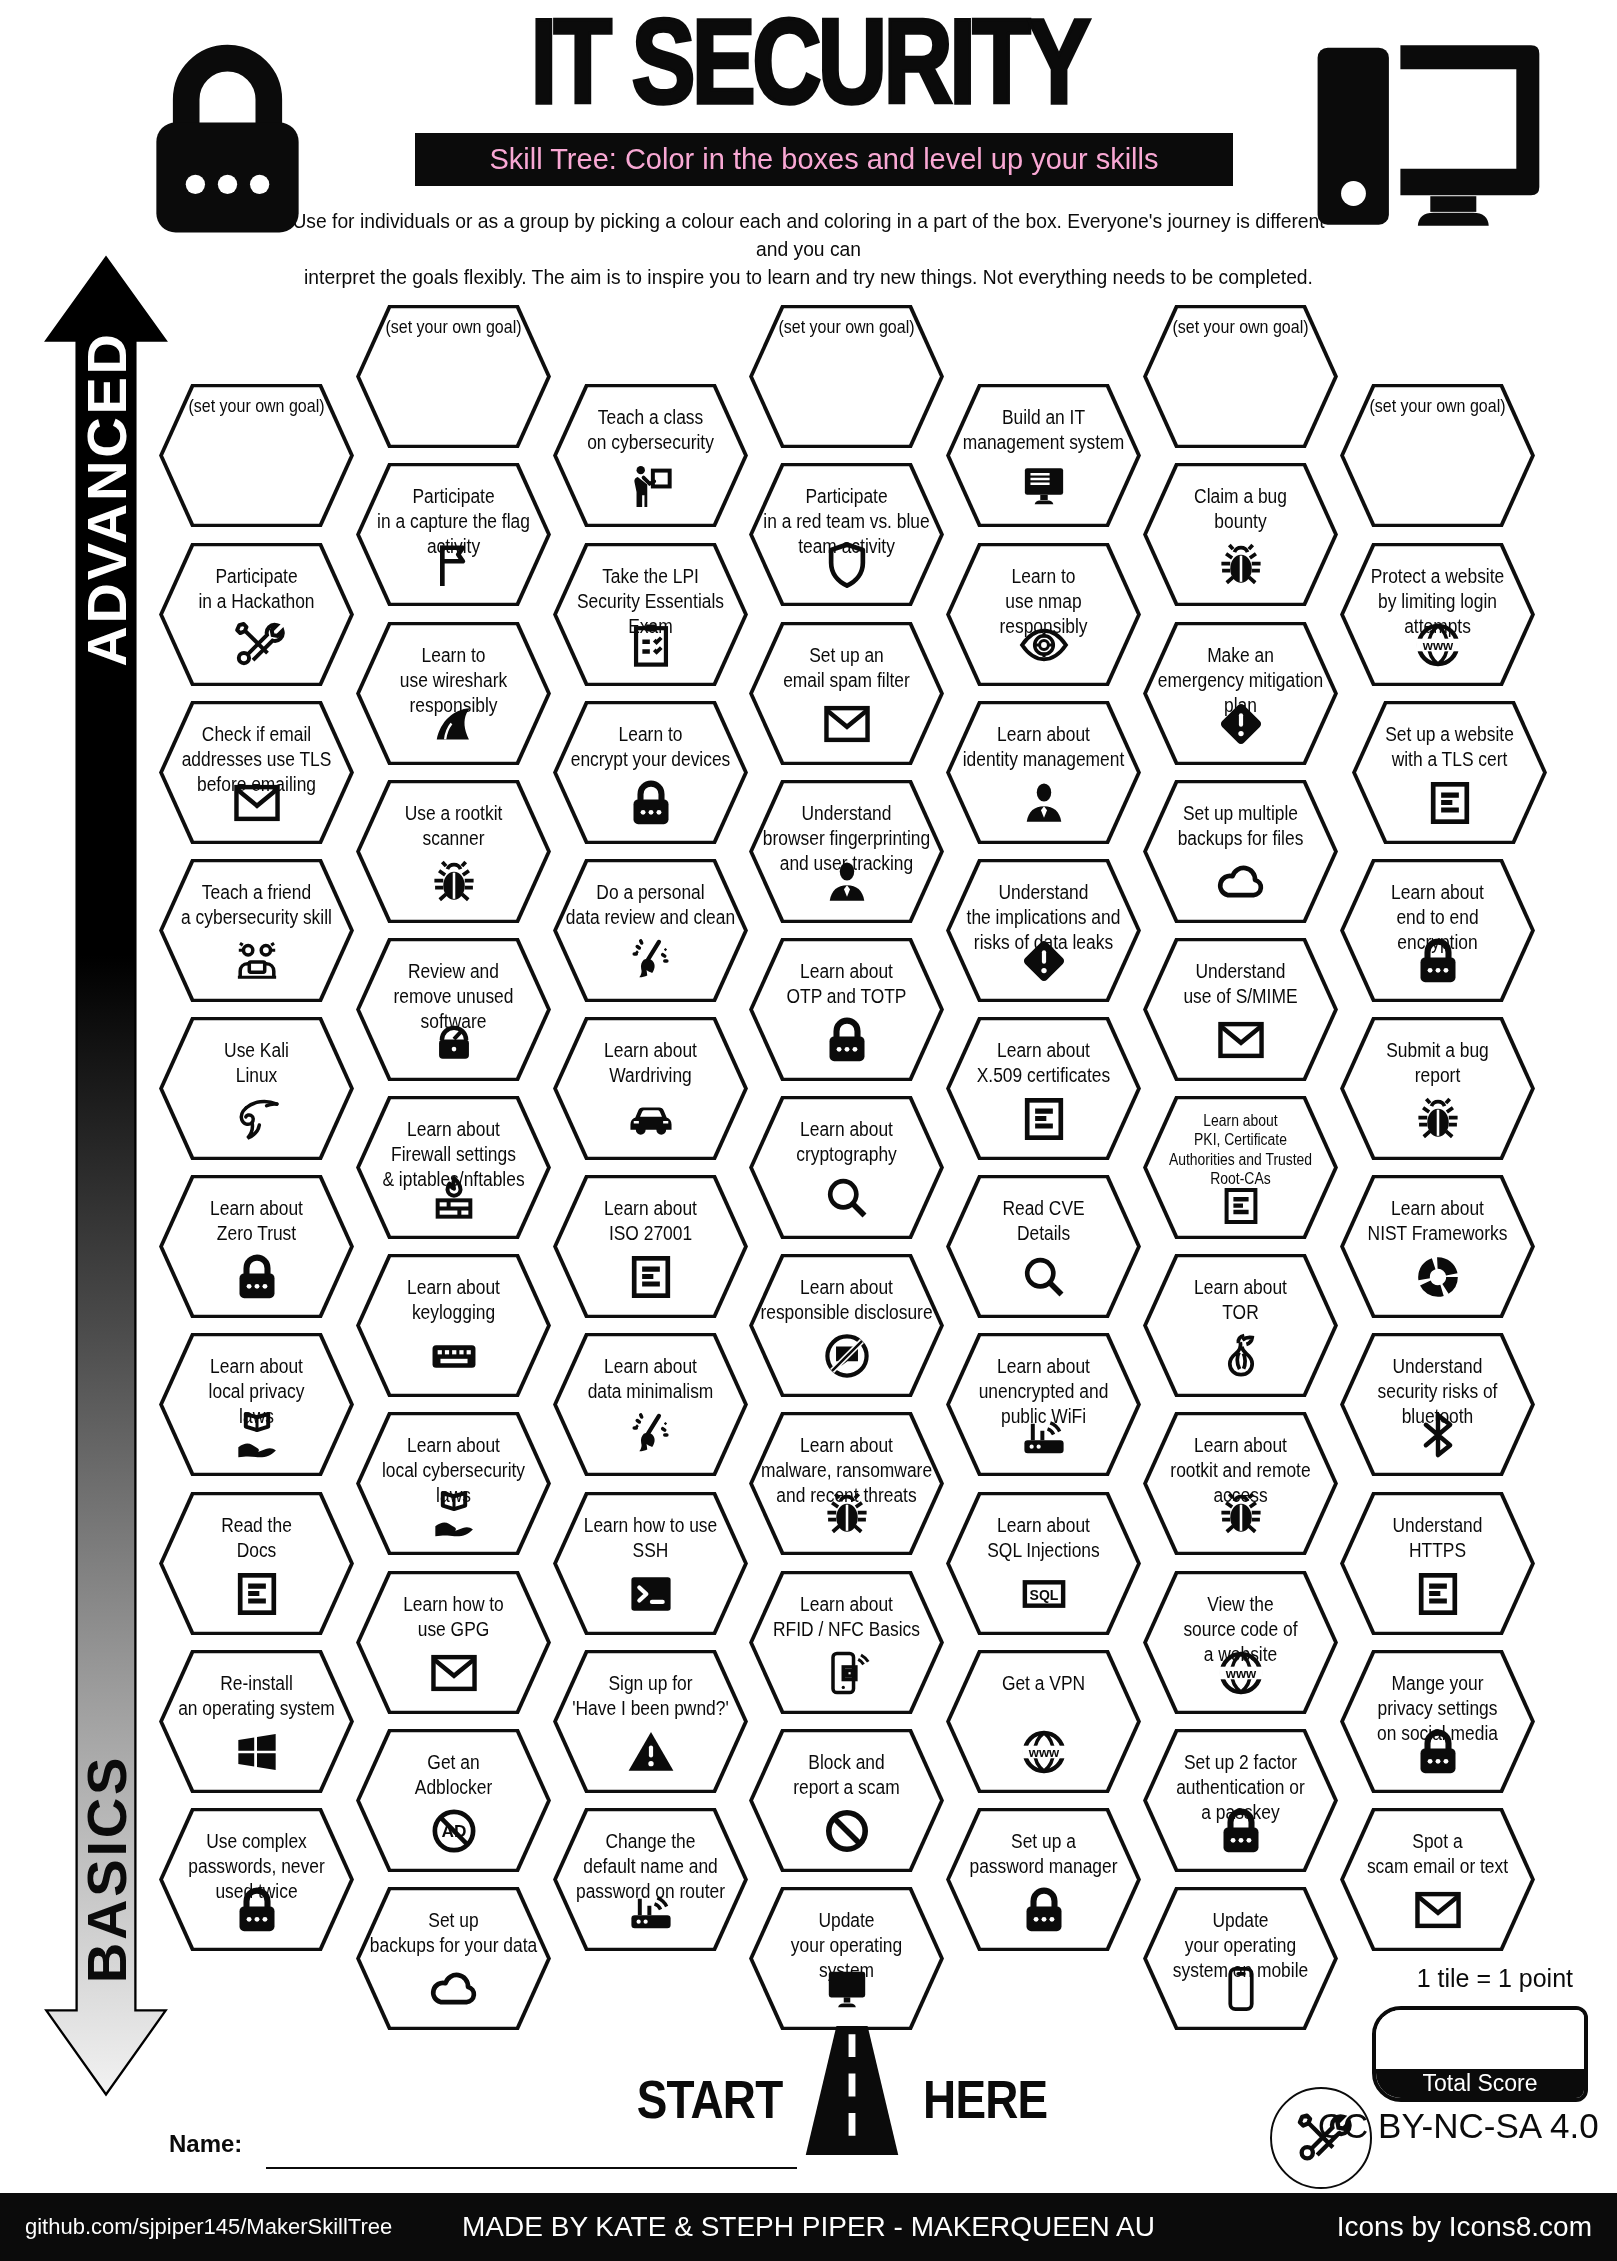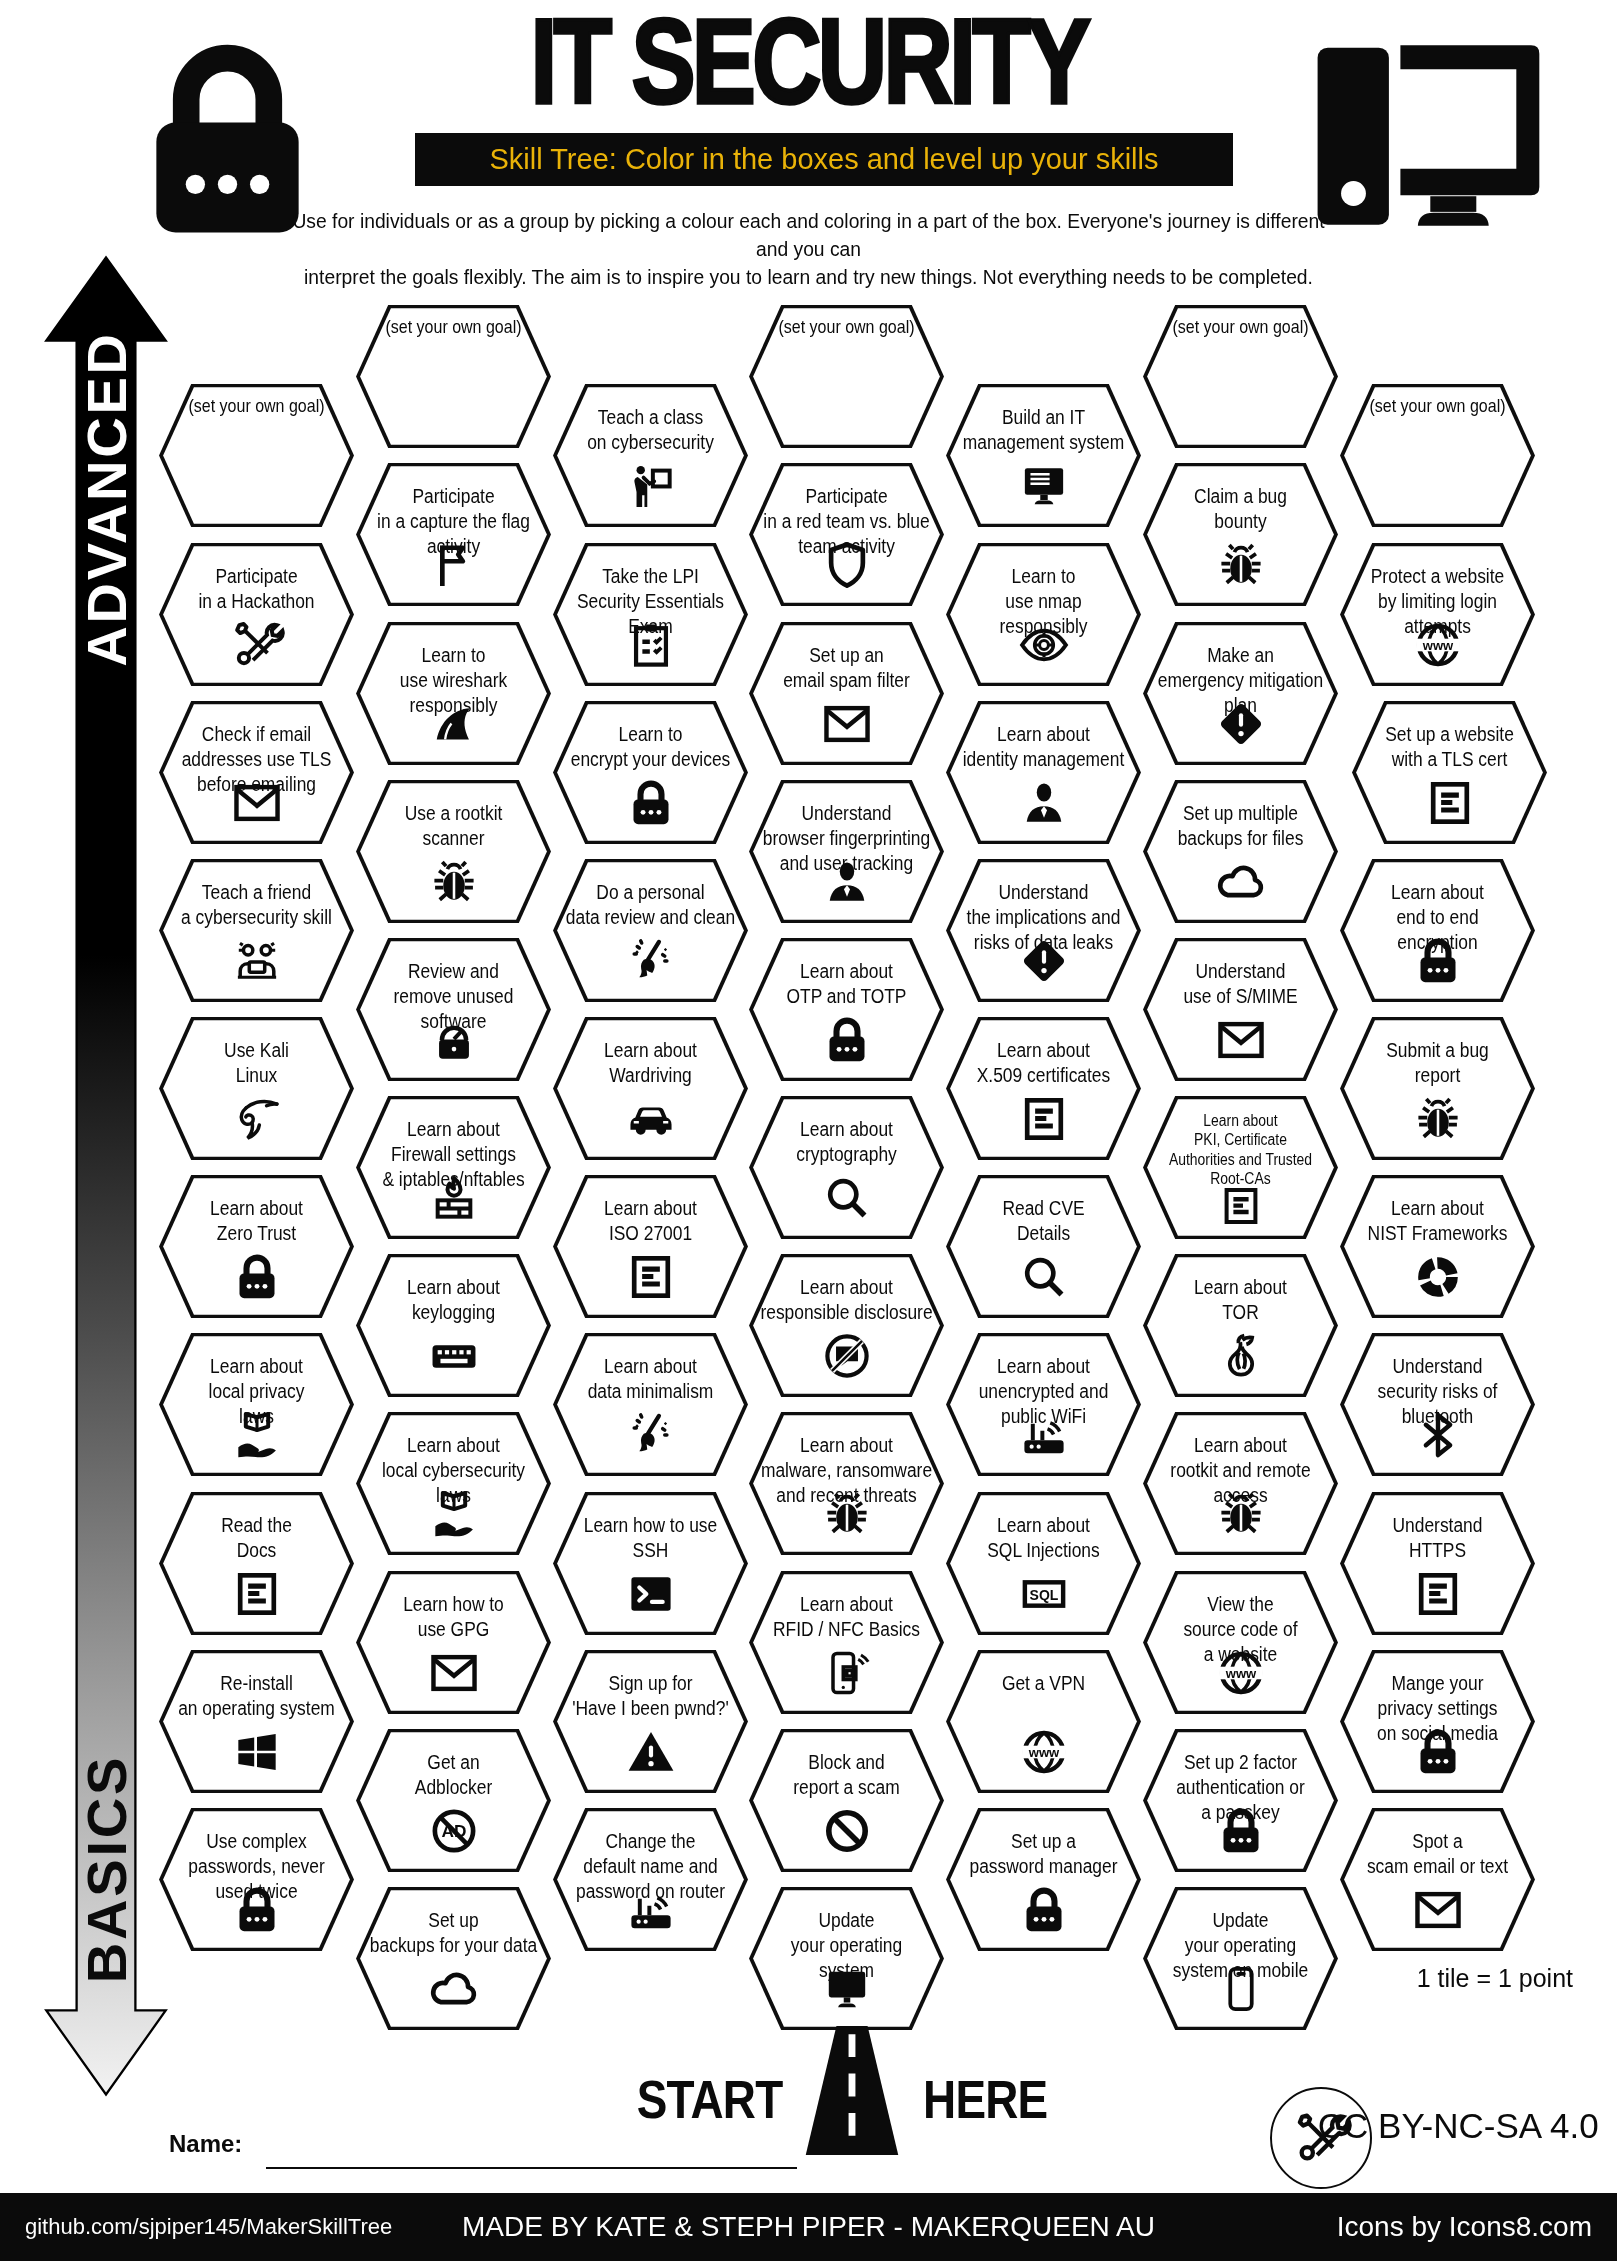--- a/index.html
+++ b/index.html
@@ -4,21 +4,21 @@
 <style>
   html,body{margin:0;padding:0;background:#fff;}
   .page{position:relative;width:1617px;height:2261px;background:#fff;overflow:hidden;
         font-family:"Liberation Sans",sans-serif;color:#0b0b0b;}
   .abs{position:absolute;}
 
   
   #title{left:50%;top:0.9px;transform:translateX(-50%) scaleX(.8);transform-origin:center top;
          font-size:120px;font-weight:bold;letter-spacing:-4.6px;line-height:1;white-space:nowrap;
          -webkit-text-stroke:3.7px #0b0b0b;}
-  #subtitle-bar{left:415px;top:133px;width:818px;height:53px;background:#0b0b0b;color:#eab308;
+  #subtitle-bar{left:415px;top:133px;width:818px;height:53px;background:#0b0b0b;color:#f9a8d4;
          display:flex;align-items:center;justify-content:center;font-size:29px;white-space:nowrap;}
   #description{left:50%;top:208px;transform:translateX(-50%);width:1035px;text-align:center;
          font-size:19.3px;line-height:1.45;white-space:pre-line;}
 
   
   #axis-arrow{left:44px;top:254px;}
   .axis-word{font-weight:bold;white-space:nowrap;}
   #advanced-label{left:106px;top:499px;transform:translate(-50%,-50%) rotate(-90deg);
          color:#fff;font-size:56px;letter-spacing:2.8px;}
   #basics-label{left:106px;top:1869px;transform:translate(-50%,-50%) rotate(-90deg);
@@ -995,20 +995,24 @@
     <svg viewBox="0 0 262 298" width="120" height="137">
         <use href="#i-road"></use>
       </svg>
   </div>
   <div class="abs startword" id="here-word">HERE</div>
 
   <div class="abs" id="name-label">Name:</div>
   <div class="abs" id="name-line"></div>
 
   <div class="abs" id="tile-note">1 tile = 1 point</div>
+  <div class="abs" id="score-box">
+    <div id="score-input"></div>
+    <div id="score-bar">Total Score</div>
+  </div>
 
   <div class="abs" id="logo-circle">
     <svg viewBox="0 0 24 24" width="61" height="61" style="color:#0b0b0b">
         <use href="#i-tools"></use>
       </svg>
   </div>
   <div class="abs" id="license">CC BY-NC-SA 4.0</div>
 
   <div class="abs" id="footer">
     <div class="abs" id="footer-left">github.com/sjpiper145/MakerSkillTree</div>

